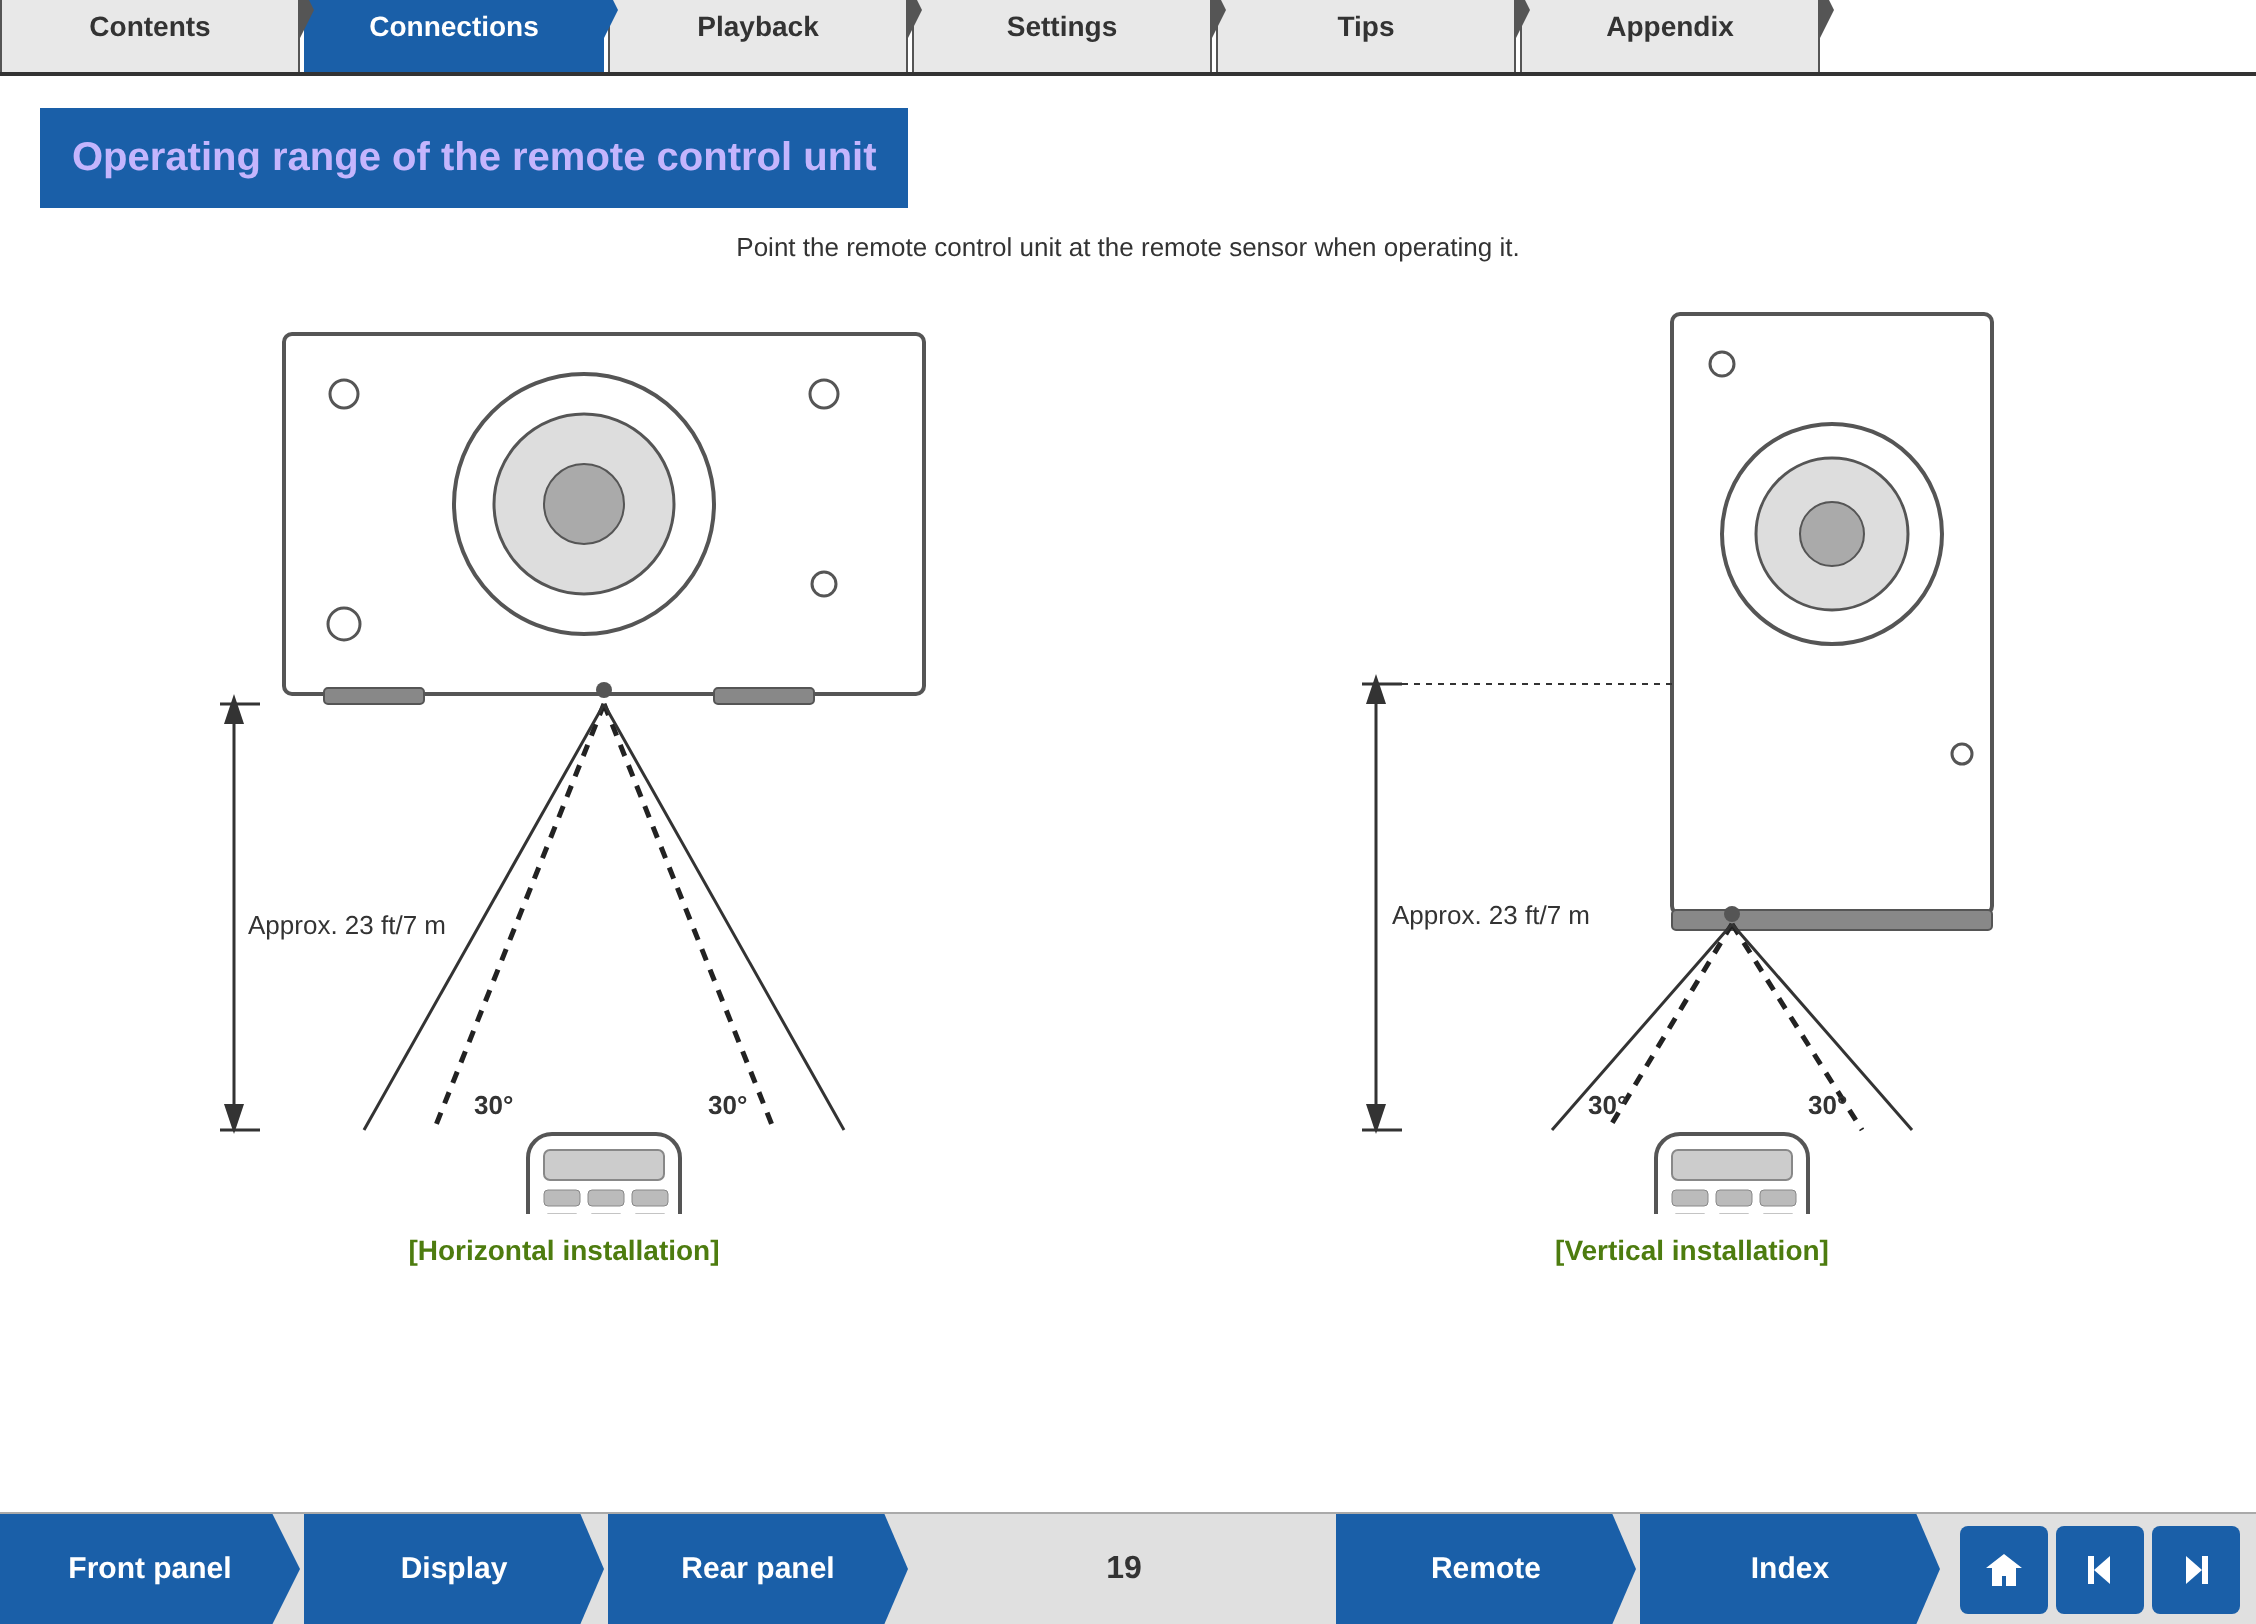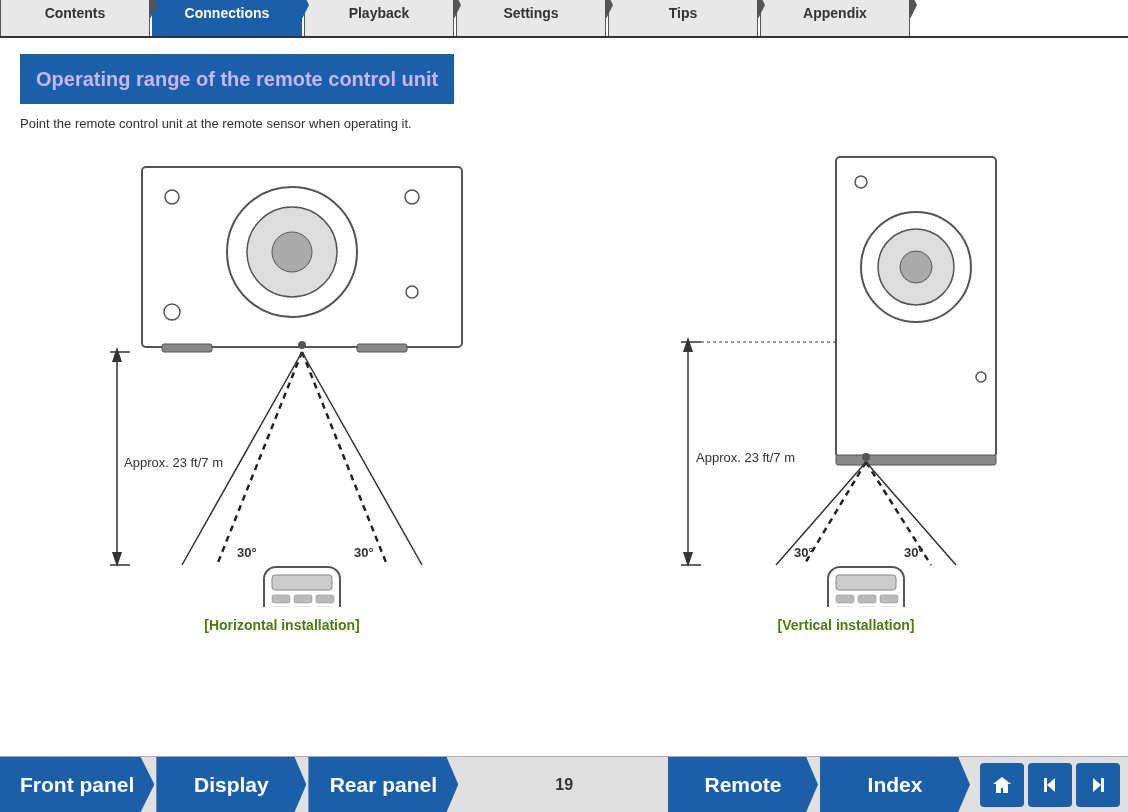--- a/index.html
+++ b/index.html
@@ -79,20 +79,21 @@
       display: inline-block;
       max-width: 520px;
       margin-bottom: 12px;
       line-height: 1.3;
     }
 
     .description-text {
       font-size: 13px;
       color: #333;
       margin-bottom: 16px;
+      text-align: center;
     }
 
     
     .diagrams-container {
       display: flex;
       gap: 40px;
       align-items: flex-start;
       margin-top: 8px;
     }
 
@@ -134,21 +135,21 @@
       display: flex;
       gap: 0;
     }
 
     .bottom-btn {
       display: flex;
       align-items: center;
       justify-content: center;
       min-width: 150px;
       height: 56px;
-      font-size: 21px;
+      font-size: 15px;
       font-weight: bold;
       color: #fff;
       background: #1a5fa8;
       border: none;
       cursor: pointer;
       padding: 0 20px;
       clip-path: polygon(0 0, calc(100% - 12px) 0, 100% 50%, calc(100% - 12px) 100%, 0 100%);
       margin-right: 2px;
     }
 

